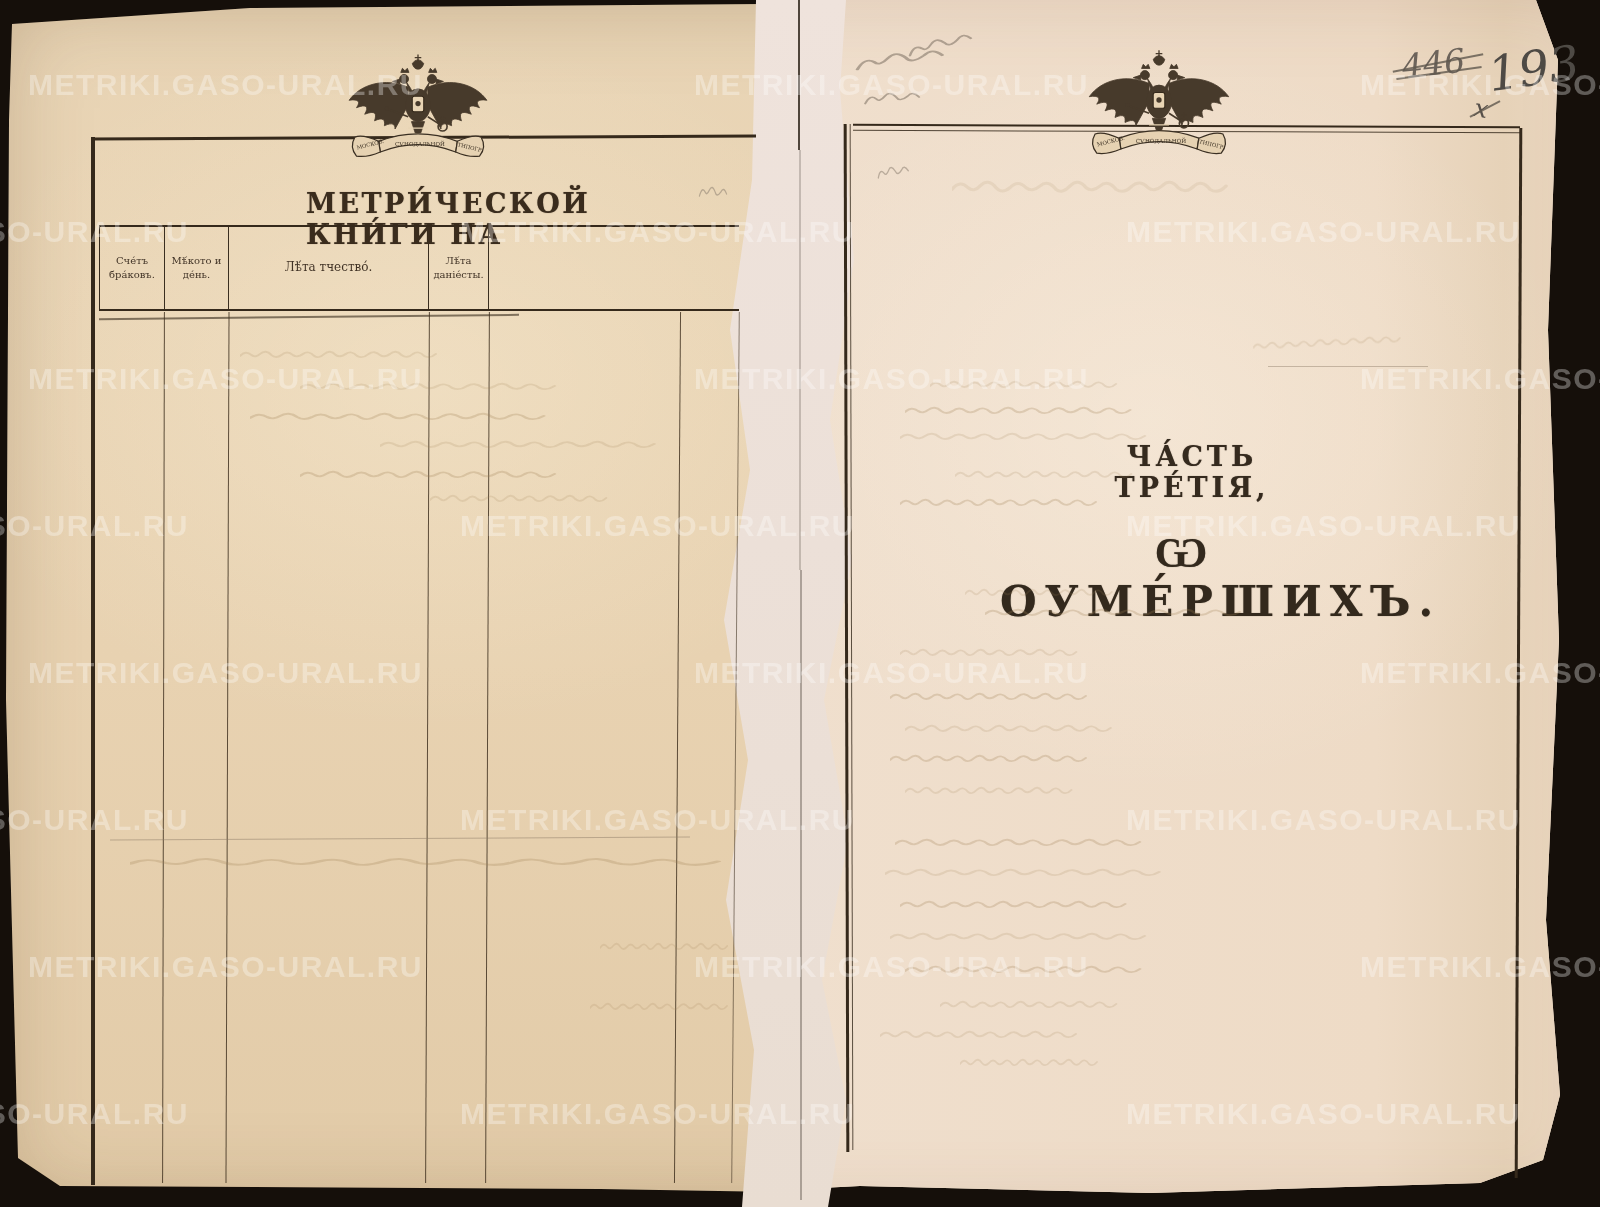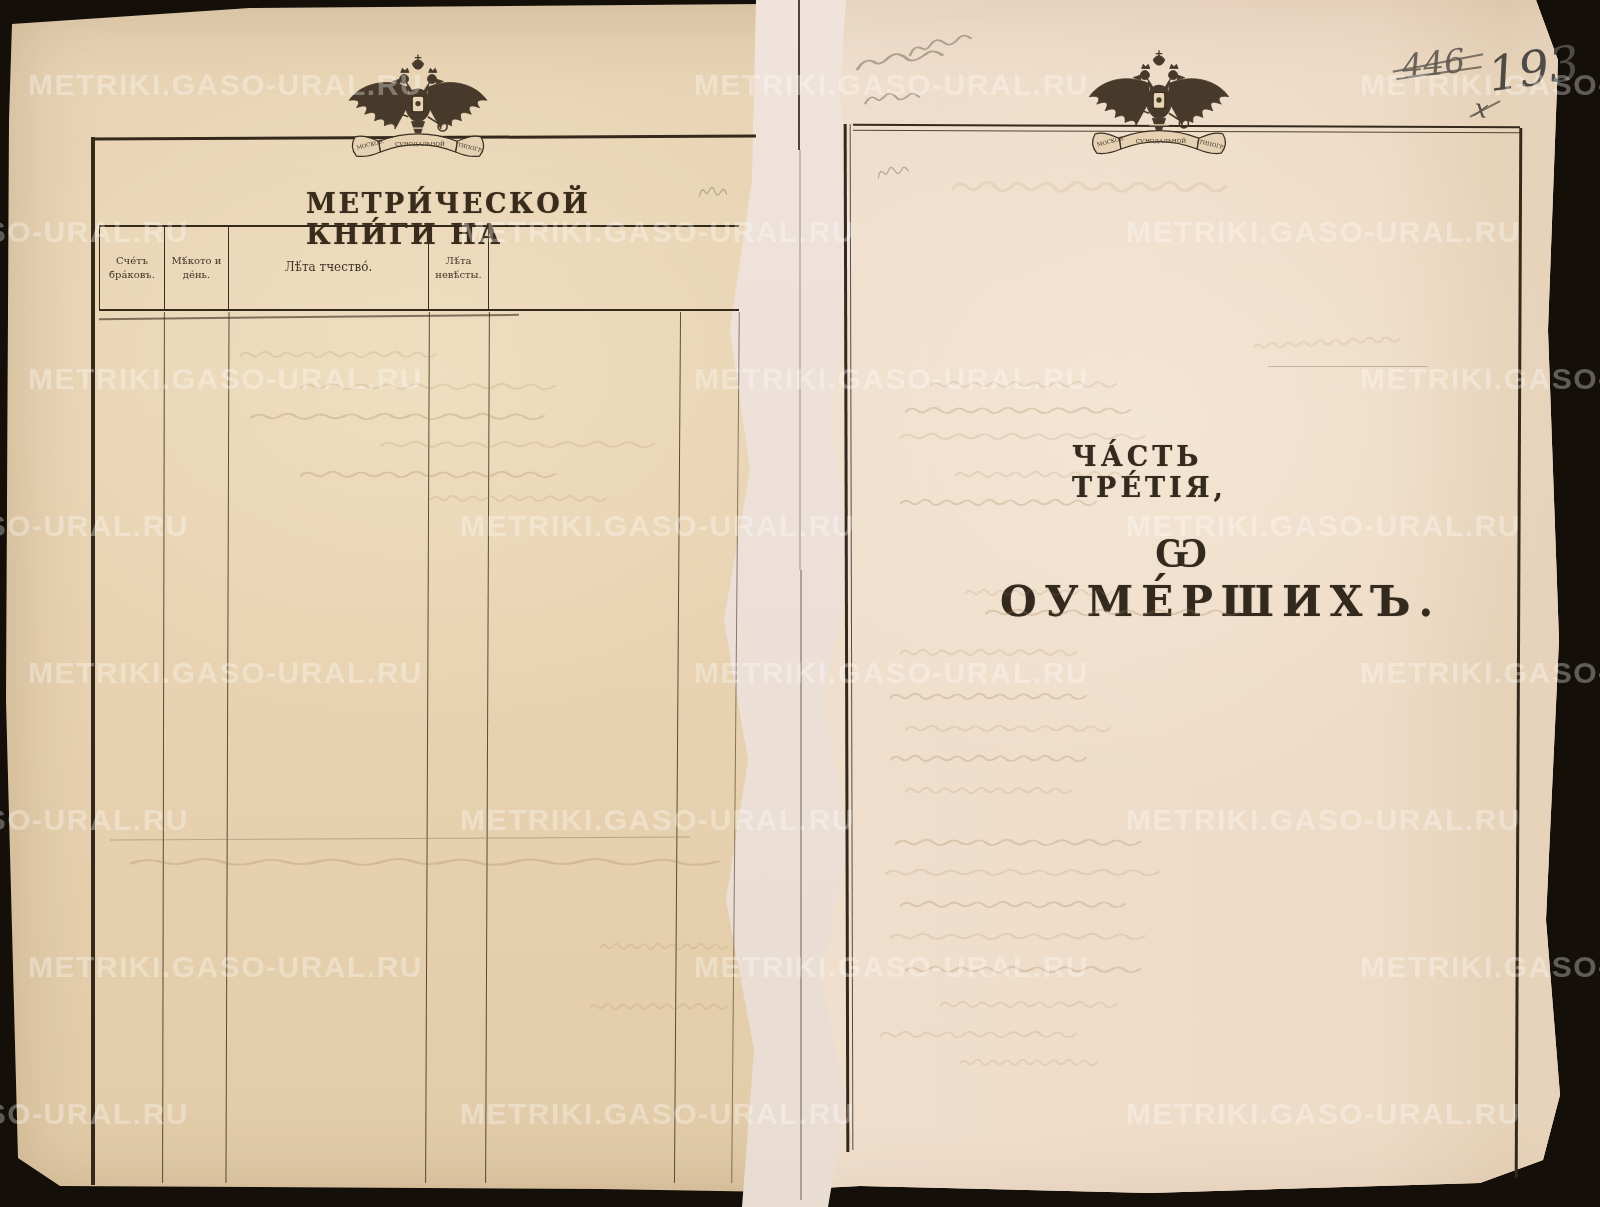--- a/index.html
+++ b/index.html
@@ -45,21 +45,21 @@
     display:flex;align-items:center;justify-content:center;text-align:center;
     font-size:10px;line-height:1.45;color:#413326;padding:2px 3px;font-weight:500;}
   #mk-header .cell:nth-child(1){width:65px;}
   #mk-header .cell:nth-child(2){width:64px;}
   #mk-header .cell:nth-child(3){width:200px;font-size:12px;}
   #mk-header .cell:nth-child(4){width:60px;}
   #mk-header .cell:nth-child(5){width:190px;font-size:12px;}
   #mk-header .cell:nth-child(6){width:61px;}
 
   
-  #part-title{position:absolute;left:1072px;top:441px;width:240px;
+  #part-title{position:absolute;left:1072px;top:441px;width:240px;text-align:center;
     font-size:27px;font-weight:bold;letter-spacing:4px;color:#352a1e;
     text-shadow:0 0 1px rgba(53,42,30,.5);}
   #section-title{position:absolute;left:1000px;top:528px;width:370px;text-align:center;
     font-size:42px;font-weight:bold;letter-spacing:8px;color:#33291d;
     text-shadow:0 0 1px rgba(51,41,29,.55);}
 
   
   .pencil{position:absolute;color:#57504a;font-style:italic;font-family:"DejaVu Serif",serif;}
   .strike{position:absolute;height:2px;background:#5f574e;opacity:.8;}
 
@@ -132,21 +132,21 @@
 
   <div id="mk-title">МЕТРИ́ЧЕСКОЙ КНИ́ГИ НА</div>
   <svg class="pencil-scrawl" style="left:698px;top:186px;opacity:.5;" width="30" height="14" viewBox="0 0 42 14" preserveAspectRatio="none">
       <use href="#scrawlpath"></use>
     </svg>
 
   <div id="mk-header">
     <div class="cell">Сче́тъ бра́ковъ.</div>
     <div class="cell">Мѣ́кото и де́нь.</div>
     <div class="cell">Лѣ́та тчество́.</div>
-    <div class="cell">Лѣ́та невѣ́сты.</div>
+    <div class="cell">Лѣ́та даніе́сты.</div>
   </div>
 
   <div class="rule" style="left:99px;top:316px;width:420px;height:1.6px;opacity:.6;transform:rotate(-0.6deg);"></div>
 
   <div class="vline" style="left:163px;top:312px;height:871px;transform:rotate(0.12deg);"></div>
   <div class="vline" style="left:227px;top:312px;height:871px;transform:rotate(0.2deg);"></div>
   <div class="vline" style="left:427px;top:312px;height:871px;transform:rotate(0.25deg);"></div>
   <div class="vline" style="left:487px;top:312px;height:871px;transform:rotate(0.25deg);"></div>
   <div class="vline" style="left:677px;top:312px;height:871px;transform:rotate(0.4deg);"></div>
   <div class="vline" style="left:735px;top:312px;height:871px;transform:rotate(0.5deg);opacity:.7;"></div>

